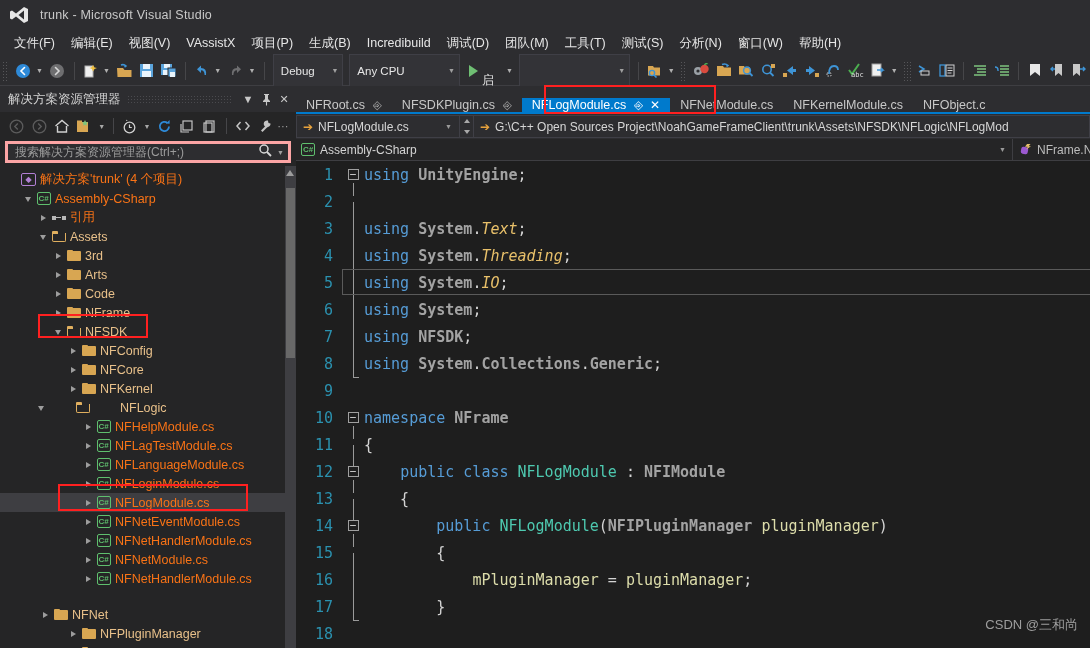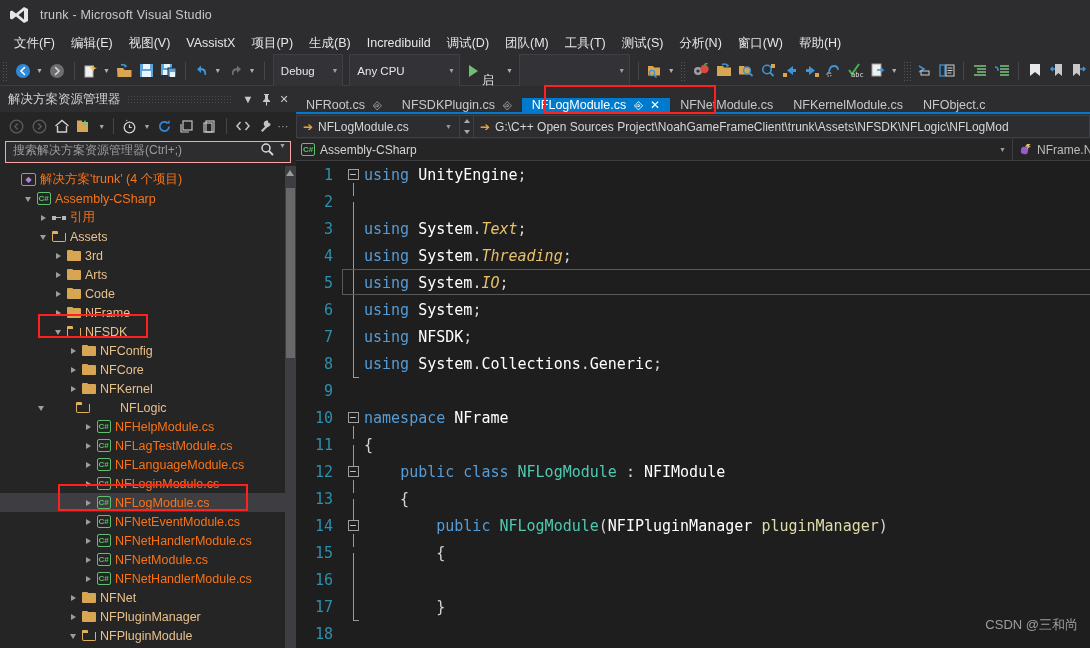--- a/index.html
+++ b/index.html
@@ -92,21 +92,21 @@
     color:#C8C8C8; font-size:11px; margin-left:2px;}
   .se-toolbar{
     height:28px; display:flex; align-items:center; padding:0 6px;
     background:#252526;
   }
   .se-tb{ width:22px;height:22px;display:flex;align-items:center;justify-content:center;margin-right:1px; }
   .se-tb.dim{ opacity:.45; }
   .se-minisep{ width:1px;height:16px;background:#464649;margin:0 5px; }
   .se-search{
     height:22px; margin:1px 5px 3px 5px; background:#2D2D30;
-    border:1px solid #fca5a5; display:flex; align-items:flex-start; padding:0 4px 0 7px;
+    border:3px solid #fca5a5; display:flex; align-items:center; padding:0 4px 0 7px;
   }
   .se-search .ph{ flex:1; color:#9B9B9B; font-size:12px; white-space:nowrap; overflow:hidden; }
   .se-tree{
     flex:1; overflow:hidden; position:relative; background:#252526; padding-top:4px;
   }
   .tnode{
     height:19px; display:flex; align-items:center; white-space:nowrap;
     font-size:12.5px; color:#E8C08A; position:relative;
   }
   .tnode.sel{ background:#3E3E42; }
@@ -251,21 +251,21 @@
   .vline.half-top{ top:0; height:13px; }
   .vline.half-bot{ top:14px; height:13px; }
   .vline.elbow:after{
     content:""; position:absolute; left:0; top:13px; width:6px; height:1px; background:#9A9A9A;
   }
   .codetext{ flex:1; white-space:pre; position:relative; padding-left:0; }
   .cur-line{ position:absolute; left:46px; top:0; right:0; height:26px;
     border:1px solid #5A5A5A; border-right:none; pointer-events:none; }
 
   .kw{ color:#569CD6; }
-  .ns{ color:#ffffff; }
+  .ns{ color:#a3a3a3;font-weight:bold; }
   .ital{ color:#E8C06A; font-style:italic; }
   .typ{ color:#4EC9B0; }
   .pln{ color:#DCDCAA; }
   .pun{ color:#D4D4D4; }
 
   
   .redbox{ position:absolute; border:2px solid #FF2020; pointer-events:none; z-index:50; }
 
   .watermark{
     position:absolute; right:12px; bottom:14px; color:#9E9E9E; font-size:13px; z-index:40;
@@ -832,21 +832,21 @@
         </div>
         <div class="tnode" style="padding-left: 81px;">
           <span class="tw">
             <span class="tri"></span>
           </span>
           <span class="ticon">
             <span class="cs-ic">C#</span>
           </span>
           <span class="tlabel white">NFNetHandlerModule.cs</span>
         </div>
-        <div class="tnode" style="padding-left: 66px;">
+        <div class="tnode" style="padding-left: 38px; margin-top: 17px;">
           <span class="tw">
             <span class="tri"></span>
           </span>
           <span class="ticon">
             <span class="folder">
               <span class="tab"></span>
               <span class="bk"></span>
             </span>
           </span>
           <span class="tlabel">NFNet</span>
@@ -1040,20 +1040,21 @@
           <span class="glyph">
             <span class="vline"></span>
           </span>
           <span class="codetext"><span class="pun">        {</span></span>
         </div>
         <div class="code-row">
           <span class="ln">16</span>
           <span class="glyph">
             <span class="vline"></span>
           </span>
+          <span class="codetext"><span class="pun">            </span><span class="pln">mPluginManager</span><span class="pun"> = </span><span class="pln">pluginManager</span><span class="pun">;</span></span>
         </div>
         <div class="code-row">
           <span class="ln">17</span>
           <span class="glyph">
             <span class="vline half-top elbow"></span>
           </span>
           <span class="codetext"><span class="pun">        }</span></span>
         </div>
         <div class="code-row">
           <span class="ln">18</span>

